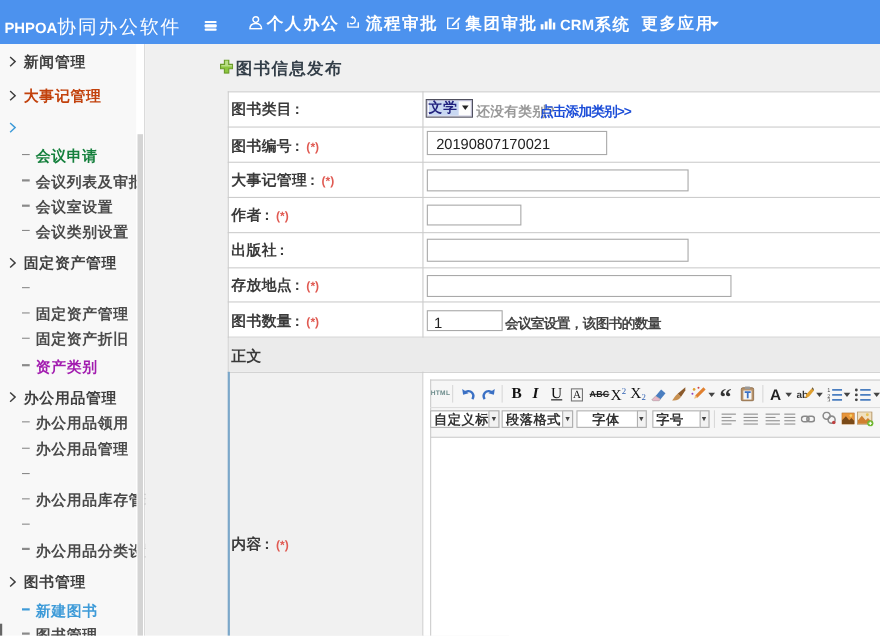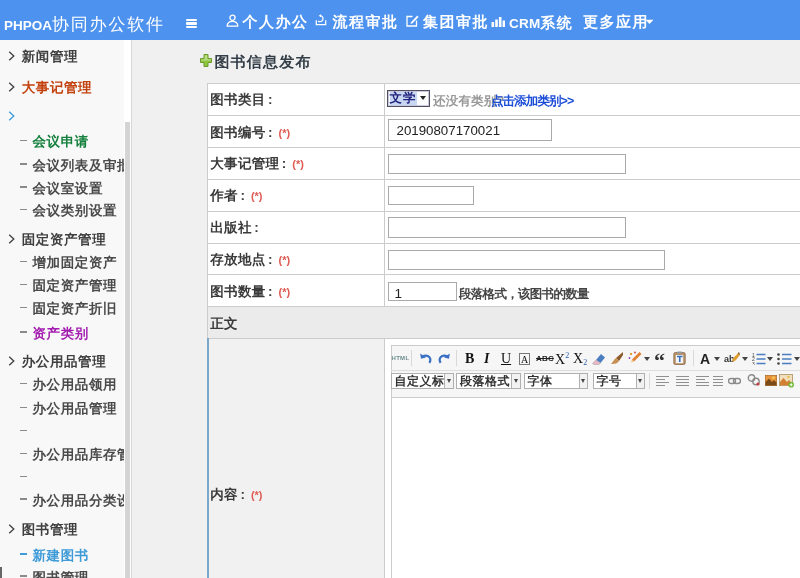--- a/index.html
+++ b/index.html
@@ -85,21 +85,20 @@
 <div class="si s" style="top:114.5px;color:#4a4a4a">会议列表及审批</div>
 <div class="dash" style="top:146.2px;background:#8a8a8a"></div>
 <div class="si s" style="top:137.5px;color:#4a4a4a">会议室设置</div>
 <div class="dash" style="top:168.7px;background:#8a8a8a"></div>
 <div class="si s" style="top:160.0px;color:#4a4a4a">会议类别设置</div>
 <svg class="chev" style="top:194.0px" width="7" height="10" viewBox="0 0 7 10">
         <path d="M1.2 0.8 L5.8 5 L1.2 9.2" fill="none" stroke="#3f3f3f" stroke-width="1.3"></path>
       </svg>
 <div class="si h" style="top:189.0px;color:#3f3f3f">固定资产管理</div>
 <div class="dash" style="top:220.7px;background:#8a8a8a"></div>
-<div class="si s" style="top:212.0px;color:#4a4a4a">增加固定资产</div>
 <div class="dash" style="top:243.7px;background:#8a8a8a"></div>
 <div class="si s" style="top:235.0px;color:#4a4a4a">固定资产管理</div>
 <div class="dash" style="top:266.7px;background:#8a8a8a"></div>
 <div class="si s" style="top:258.0px;color:#4a4a4a">固定资产折旧</div>
 <div class="dash" style="top:291.2px;background:#8a8a8a"></div>
 <div class="si s" style="top:282.5px;color:#a21caf">资产类别</div>
 <svg class="chev" style="top:316.0px" width="7" height="10" viewBox="0 0 7 10">
         <path d="M1.2 0.8 L5.8 5 L1.2 9.2" fill="none" stroke="#3f3f3f" stroke-width="1.3"></path>
       </svg>
 <div class="si h" style="top:311.0px;color:#3f3f3f">办公用品管理</div>
@@ -162,21 +161,21 @@
 <div class="inp" style="left:387.5px;top:119px;width:164px;height:22px">
       <span style="position:absolute;left:8px;top:3px;font-size:13.3px;color:#222;font-family:'Liberation Sans',sans-serif">20190807170021</span>
     </div>
 <div class="inp" style="left:387.5px;top:153.5px;width:238px;height:20px"></div>
 <div class="inp" style="left:387.5px;top:186px;width:86px;height:19px"></div>
 <div class="inp" style="left:387.5px;top:216.5px;width:238px;height:21.5px"></div>
 <div class="inp" style="left:387.5px;top:250px;width:277px;height:20px"></div>
 <div class="inp" style="left:387.5px;top:282px;width:69px;height:19px">
       <span style="position:absolute;left:6px;top:2.5px;font-size:13.5px;color:#222">1</span>
     </div>
-<div style="position:absolute;left:459px;top:285.5px;font-size:12.5px;color:#444;letter-spacing:-0.7px;font-weight:bold">段落格式，该图书的数量</div>
+<div style="position:absolute;left:459px;top:285.5px;font-size:12.5px;color:#444;letter-spacing:-0.7px;font-weight:bold">会议室设置，该图书的数量</div>
 <div style="position:absolute;left:208px;top:339px;width:175.5px;height:239px;background:#f1f1f1"></div>
 <div style="position:absolute;left:207px;top:338px;width:1.5px;height:240px;background:#7ba7c9"></div>
 <div class="vline" style="left:383.5px;top:338px;height:240px"></div>
 <div class="lab" style="top:486px"><span class="cjk">内容</span><span class="colon">:</span><span class="star">(*)</span></div>
 <div style="position:absolute;left:384.5px;top:339px;width:415.5px;height:239px;background:#fff"></div>
 <div id="edbox" style="position:absolute;left:390.5px;top:345px;width:409.5px;height:53px;background:#f6f6f6;border:1px solid #ccc;border-right:none"></div>
 <div class="hline" style="left:391px;top:369.5px;width:409px;background:#ddd"></div>
 <div style="position:absolute;left:390.5px;top:398px;width:1px;height:180px;background:#ccc"></div>
 <div style="position:absolute;left:391.5px;top:354.5px;font-size:6px;font-weight:bold;color:#6b8b8b;letter-spacing:0.3px">HTML</div>
 <div style="position:absolute;left:410.5px;top:350px;width:1px;height:16px;background:#d9d9d9"></div>
@@ -241,21 +240,21 @@
       <circle cx="1.5" cy="11.5" r="1.3" fill="#444"></circle>
       <path d="M5 2.5 H14.5 M5 7 H14.5 M5 11.5 H14.5" stroke="#4a7ec0" stroke-width="1.6"></path>
     </svg>
 <div style="position:absolute;left:793.5px;top:357px;width:0;height:0;border-left:3px solid transparent;border-right:3px solid transparent;border-top:4px solid #444"></div>
 <div style="position:absolute;left:390.5px;top:373px;width:63px;height:15.5px;background:#fff;border:1px solid #b0b0b0;font-size:12px;color:#333;line-height:14.5px;padding-left:3px;overflow:hidden;letter-spacing:0.5px;font-weight:bold">自定义标题</div>
 <div style="position:absolute;left:444.0px;top:373px;width:9.5px;height:15.5px;background:#f2f2f2;border:1px solid #b0b0b0"></div>
 <div style="position:absolute;left:446.5px;top:379px;width:0;height:0;border-left:2.8px solid transparent;border-right:2.8px solid transparent;border-top:4px solid #444"></div>
 <div style="position:absolute;left:456px;top:373px;width:64.5px;height:15.5px;background:#fff;border:1px solid #b0b0b0;font-size:12px;color:#333;line-height:14.5px;padding-left:3px;overflow:hidden;letter-spacing:0.5px;font-weight:bold">段落格式</div>
 <div style="position:absolute;left:511.0px;top:373px;width:9.5px;height:15.5px;background:#f2f2f2;border:1px solid #b0b0b0"></div>
 <div style="position:absolute;left:513.5px;top:379px;width:0;height:0;border-left:2.8px solid transparent;border-right:2.8px solid transparent;border-top:4px solid #444"></div>
-<div style="position:absolute;left:523.5px;top:373px;width:64.5px;height:15.5px;background:#fff;border:1px solid #b0b0b0;font-size:12px;color:#333;line-height:14.5px;padding-left:3px;overflow:hidden;letter-spacing:0.5px;font-weight:bold">字体</div>
+<div style="position:absolute;left:523.5px;top:373px;width:64.5px;height:15.5px;background:#fff;border:1px solid #b0b0b0;font-size:12px;color:#333;line-height:14.5px;padding-left:14px;overflow:hidden;letter-spacing:0.5px;font-weight:bold">字体</div>
 <div style="position:absolute;left:578.5px;top:373px;width:9.5px;height:15.5px;background:#f2f2f2;border:1px solid #b0b0b0"></div>
 <div style="position:absolute;left:581.0px;top:379px;width:0;height:0;border-left:2.8px solid transparent;border-right:2.8px solid transparent;border-top:4px solid #444"></div>
 <div style="position:absolute;left:592.5px;top:373px;width:52.5px;height:15.5px;background:#fff;border:1px solid #b0b0b0;font-size:12px;color:#333;line-height:14.5px;padding-left:3px;overflow:hidden;letter-spacing:0.5px;font-weight:bold">字号</div>
 <div style="position:absolute;left:635.5px;top:373px;width:9.5px;height:15.5px;background:#f2f2f2;border:1px solid #b0b0b0"></div>
 <div style="position:absolute;left:638.0px;top:379px;width:0;height:0;border-left:2.8px solid transparent;border-right:2.8px solid transparent;border-top:4px solid #444"></div>
 <div style="position:absolute;left:649px;top:373px;width:1px;height:16px;background:#d9d9d9"></div>
 <div style="position:absolute;left:656px;top:375.5px;width:13px;height:11px">
       <div style="position:absolute;left:0;top:0px;width:13px;height:1.8px;background:#909090"></div>
       <div style="position:absolute;left:0;top:3px;width:9px;height:1.8px;background:#909090"></div>
       <div style="position:absolute;left:0;top:6px;width:13px;height:1.8px;background:#909090"></div>

